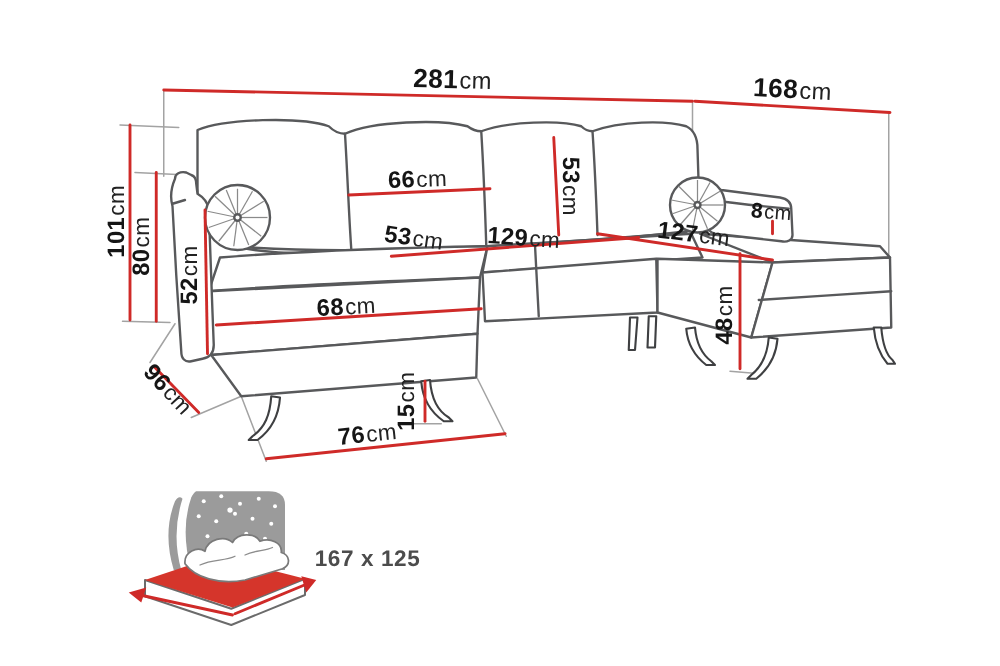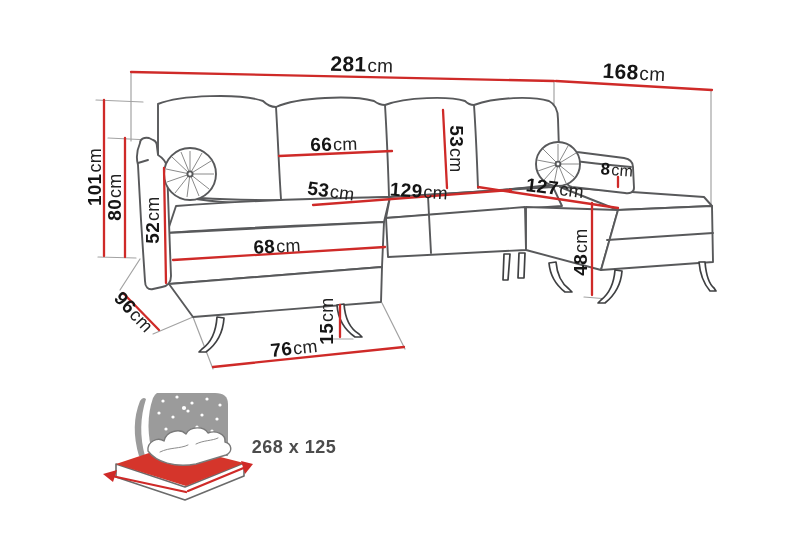--- a/index.html
+++ b/index.html
@@ -235,15 +235,15 @@
   <div class="dim" style="left:331px;top:191px;--r:8deg"><b>53</b><i>cm</i></div>
   <div class="dim" style="left:419px;top:191px;--r:4deg"><b>129</b><i>cm</i></div>
   <div class="dim" style="left:555px;top:188px;--r:7deg"><b>127</b><i>cm</i></div>
   <div class="dim sm" style="left:617px;top:170px;--r:4deg"><b>8</b><i>cm</i></div>
   <div class="dim" style="left:277px;top:246px;--r:-3deg"><b>68</b><i>cm</i></div>
   <div class="dim" style="left:580px;top:252px;--r:-90deg"><b>48</b><i>cm</i></div>
   <div class="dim" style="left:134px;top:312px;--r:47deg"><b>96</b><i>cm</i></div>
   <div class="dim" style="left:294px;top:348px;--r:-6deg"><b>76</b><i>cm</i></div>
   <div class="dim" style="left:326px;top:321px;--r:-90deg"><b>15</b><i>cm</i></div>
 
-  <div class="bedsize" style="left:294px;top:447px;">268 x 125</div>
+  <div class="bedsize" style="left:294px;top:447px;">167 x 125</div>
 
 </div>
 
 </body></html>

